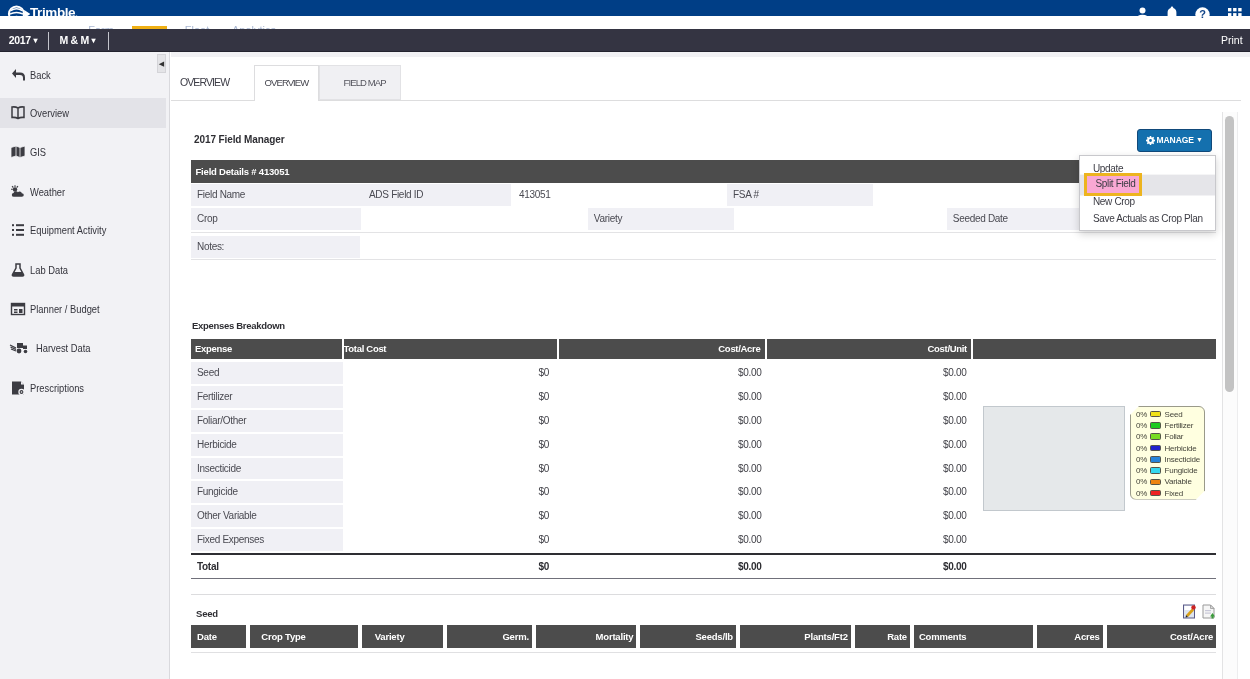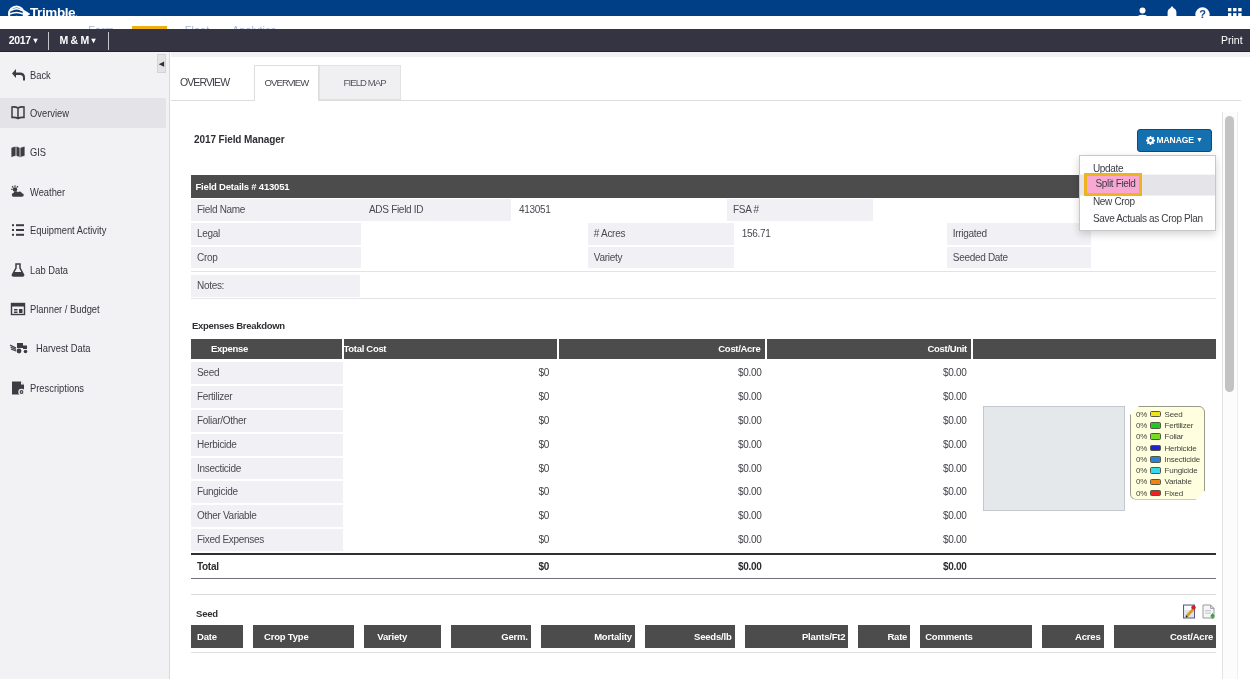--- a/index.html
+++ b/index.html
@@ -28,21 +28,21 @@
 #tabline { position:absolute; left:171px; top:100px; width:1070px; height:1px; background:#ddddde; }
 #pgtitle { position:absolute; left:180px; top:75px; font-size:10.5px; color:#3c3c46; letter-spacing:-0.9px; line-height:14px; }
 .tab { position:absolute; top:65px; height:36px; font-size:9.5px; letter-spacing:-0.9px; text-align:center; }
 #tab1 { left:253.8px; width:65.3px; background:#fff; border:1px solid #dddddf; border-bottom:none; color:#45454e; line-height:34px; z-index:3; }
 #tab2 { left:319.1px; width:82px; background:#f0f0f3; border:1px solid #e2e2e5; color:#55555e; line-height:33px; height:35px; }
 
 #h1 { position:absolute; left:194px; top:134px; font-size:10px; font-weight:bold; color:#2e2e33; line-height:12px; letter-spacing:-0.1px; }
 #managebtn { position:absolute; left:1136.5px; top:129px; width:75.5px; height:22.6px; background:#1470ae; border:1px solid #11497a; border-radius:3px; color:#fff; font-size:8.5px; font-weight:bold; text-align:center; line-height:20.6px; letter-spacing:-0.1px; }
 
 #fdtable { position:absolute; left:191px; top:160px; width:1025px; }
-.dkhead { background:#4c4c4c; color:#fff; font-weight:bold; font-size:9.5px; letter-spacing:-0.2px;margin-top:15px; }
+.dkhead { background:#4c4c4c; color:#fff; font-weight:bold; font-size:9.5px; letter-spacing:-0.2px; }
 #fdhead { height:23.4px; line-height:23.4px; padding-left:4.5px; }
 .fdrow { display:flex; height:23.85px; align-items:flex-start; }
 .fdrow > div { height:21.5px; line-height:21.5px; font-size:10px; letter-spacing:-0.3px; color:#4a4a52; overflow:hidden; white-space:nowrap; }
 .fl { background:#f0f0f5; padding-left:6px; }
 .fv { padding-left:8px; color:#3f3f46; }
 .w1{width:172px;} .w2{width:230.5px;} .w3{width:148px;} .w4{width:216px;} .w5{width:146px;} .w6{width:127px;}
 .fdborder { height:1px; background:#e3e3e5; margin-top:0.5px; }
 
 #exptitle { position:absolute; left:192px; top:320px; font-size:9.5px; font-weight:bold; color:#2e2e33; letter-spacing:-0.3px; }
 #exptable { position:absolute; left:191px; top:339px; width:1025px; }
@@ -59,21 +59,21 @@
 #chartbox { position:absolute; left:983px; top:406px; width:142px; height:105px; background:#e5e8ea; border:1px solid #c2c8cd; }
 #legend { position:absolute; left:1130px; top:406px; width:75px; height:93.5px; background:#ffffe0; border:1px solid #9a9a8a; border-radius:6px;
   clip-path: polygon(9px 0, 100% 0, 100% calc(100% - 9px), calc(100% - 9px) 100%, 0 100%, 0 9px); padding-top:1.5px; }
 .lgrow { display:flex; align-items:center; height:11.3px; padding-left:5px; }
 .lgrow .pct { font-size:8px; letter-spacing:-0.2px; color:#44443a; width:12.5px; }
 .lgrow .sw { width:11.5px; height:6.5px; border:1px solid #55554a; border-radius:1.5px; margin-left:1px; margin-right:3.5px; }
 .lgrow .lbl { font-size:8px; letter-spacing:-0.2px; color:#44443a; }
 
 #seedtitle { position:absolute; left:196px; top:608px; font-size:9.5px; font-weight:bold; color:#2e2e33; letter-spacing:-0.2px; }
 #seedicons { position:absolute; left:1183px; top:604px; }
-#seedhead { position:absolute; left:191px; top:624.5px; width:1025px; display:flex; height:23.8px; line-height:23.8px; column-gap:10px; }
+#seedhead { position:absolute; left:191px; top:624.5px; width:1025px; display:flex; height:23.8px; line-height:23.8px; column-gap:4px; }
 #seedhead > div { background:#4c4c4c; color:#fff; font-size:9.5px; font-weight:bold; letter-spacing:-0.2px; white-space:nowrap; overflow:hidden; }
 .sL { padding-left:6px; } .sR { text-align:right; padding-right:3px; }
 #seedunder { position:absolute; left:191px; top:652px; width:1025px; height:1px; background:#e0e0e2; }
 
 #dropdown { position:absolute; left:1079px; top:154.5px; width:137px; height:76px; background:#fff; border:1px solid #c8c8cc; box-shadow:0 3px 8px rgba(0,0,0,0.18); padding-top:5px; z-index:9; }
 .dditem { height:16.9px; line-height:16.9px; padding-left:13px; font-size:10px; letter-spacing:-0.35px; color:#3c3c44; white-space:nowrap; }
 #ddsplit { background:#e5e5e9; padding-left:0; position:relative; box-shadow:0 -2.4px 0 #e5e5e9, 0 1.5px 0 #e5e5e9; }
 #ddsplit span { display:block; box-sizing:border-box; position:absolute; left:4px; top:-4.4px; width:57.5px; height:22.8px; border:3px solid #edb41f; background:#f9a8d4; line-height:16.5px; padding-left:8.5px; z-index:2; }
 
 #sbtrack { position:absolute; left:1221.5px; top:112px; width:16px; height:567px; background:#fcfcfc; border-left:1px solid #e3e3e4; border-right:1px solid #ededee; }
@@ -231,48 +231,40 @@
 <div id="fdtable">
   <div class="dkhead" id="fdhead">Field Details # 413051</div>
   <div class="fdrow" style="margin-top:0.8px">
     <div class="fl w1">Field Name</div>
     <div class="fl w3">ADS Field ID</div>
       <div class="fv w4">413051</div>
     <div class="fl w5">FSA #</div>
       <div class="fv w6"></div>
   </div>
   <div class="fdrow">
-    <div class="fl w1">Legal</div>
-      <div class="fv w2"></div>
-    <div class="fl w3"># Acres</div>
-      <div class="fv w4">156.71</div>
-    <div class="fl w5">Irrigated</div>
-      <div class="fv w6"></div>
-  </div>
-  <div class="fdrow">
     <div class="fl w1">Crop</div>
       <div class="fv w2"></div>
     <div class="fl w3">Variety</div>
       <div class="fv w4"></div>
     <div class="fl w5">Seeded Date</div>
       <div class="fv w6"></div>
   </div>
   <div class="fdborder"></div>
   <div style="height:3px"></div>
   <div class="fdrow" style="height:22px">
     <div class="fl w1">Notes:</div>
       <div class="fv" style="width:873px"></div>
   </div>
   <div class="fdborder"></div>
 </div>
 
 <div id="exptitle">Expenses Breakdown</div>
 <div id="exptable">
   <div id="exphead">
-    <div style="width:150.5px;padding-left:20px">Expense</div>
+    <div style="width:150.5px;padding-left:4px">Expense</div>
     <div style="width:213px;text-align:left;padding-right:7px">Total Cost</div>
     <div style="width:206px;text-align:right;padding-right:4px">Cost/Acre</div>
     <div style="width:204.5px;text-align:right;padding-right:4px">Cost/Unit</div>
     <div style="width:243px"></div>
   </div>
   <div style="height:3.9px"></div>
   <div class="exprow">
       <div class="el">Seed</div>
       <div class="e2">$0</div>
       <div class="e3">$0.00</div>

